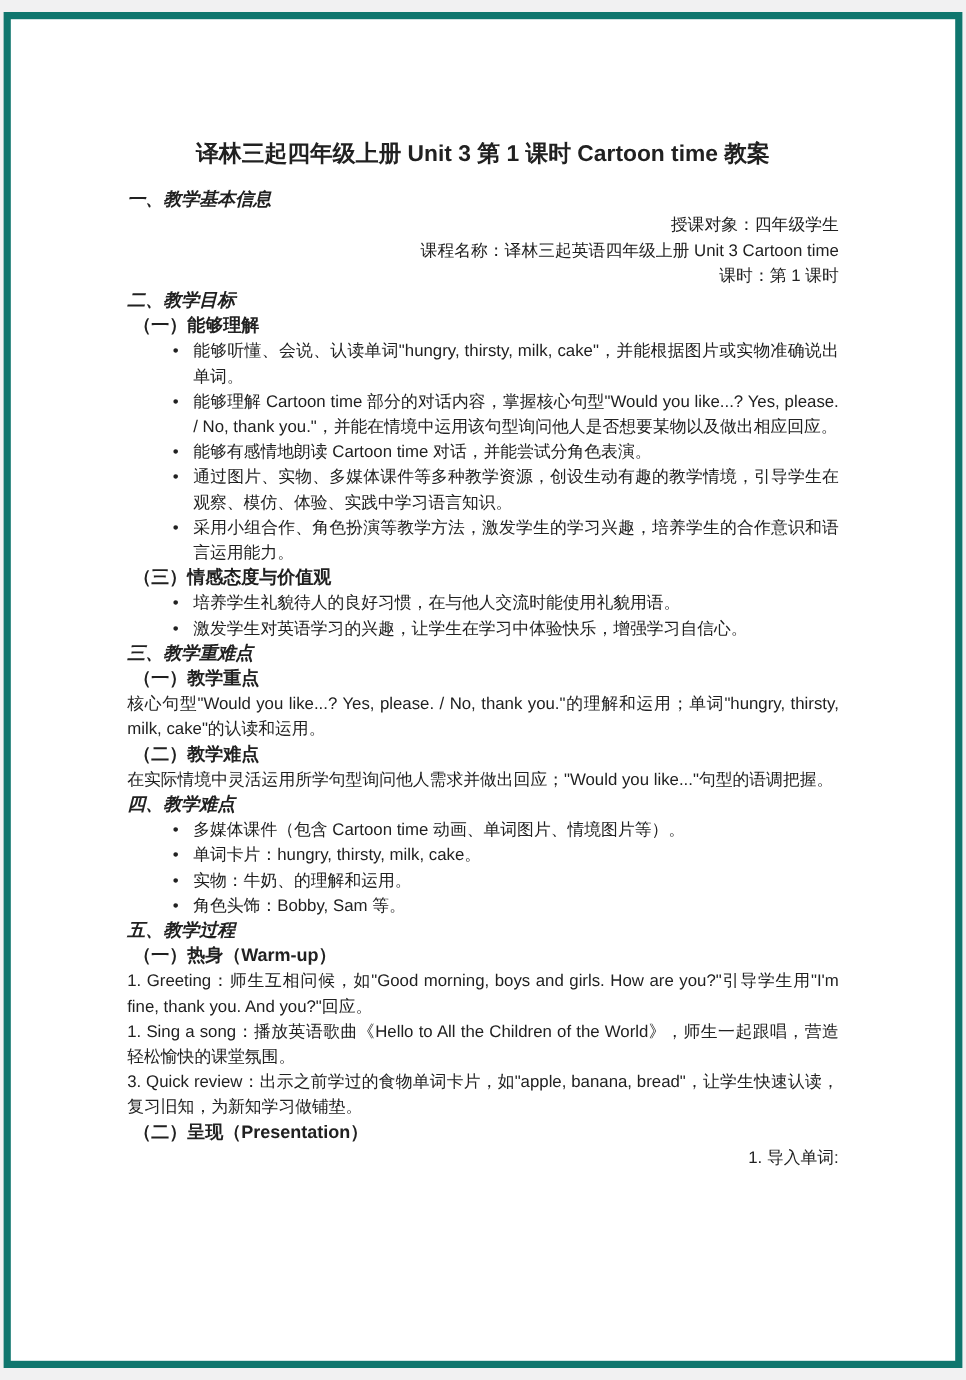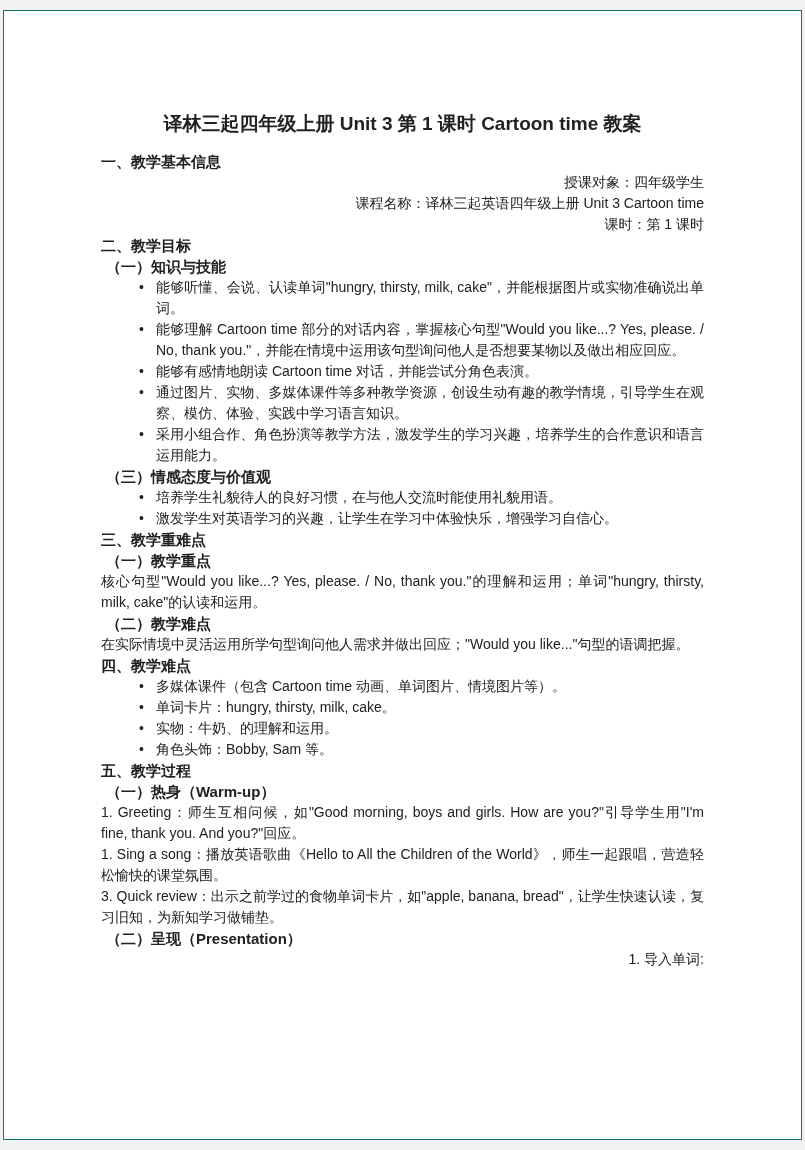--- a/index.html
+++ b/index.html
@@ -14,36 +14,37 @@
     position: relative;
     width: 805px; height: 1150px;
     background: #f1f1f2;
     overflow: hidden;
   }
   .page {
     position: absolute;
     left: 3px; top: 10px;
     width: 799px; height: 1130px;
     background: #ffffff;
-    border: 1px solid #0f766e;
+    border: 6px solid #0f766e;
     padding: 98px 97px 0 97px;
   }
   .doc-title {
     font-size: 19px;
     font-weight: bold;
     line-height: 30px;
     text-align: center;
     margin: 0 0 12px 0;
     white-space: nowrap;
   }
   .h1 {
     font-size: 15px;
     font-weight: bold;
     line-height: 21px;
     margin: 0;
+    font-style: italic;
   }
   .h2 {
     font-size: 15px;
     font-weight: bold;
     line-height: 21px;
     margin: 0 0 0 5px;
   }
   .para {
     font-size: 14px;
     line-height: 21px;
@@ -75,21 +76,21 @@
 
     <div class="doc-title">译林三起四年级上册 Unit 3 第 1 课时 Cartoon time 教案</div>
 
     <div class="h1">一、教学基本信息</div>
     <div class="para no-justify">授课对象：四年级学生</div>
     <div class="para no-justify">课程名称：译林三起英语四年级上册 Unit 3 Cartoon time</div>
     <div class="para no-justify">课时：第 1 课时</div>
 
     <div class="h1">二、教学目标</div>
 
-    <div class="h2">（一）知识与技能</div>
+    <div class="h2">（一）能够理解</div>
     <div class="bullet">
       <span class="dot">•</span>
       <span class="btxt">能够听懂、会说、认读单词"hungry, thirsty, milk, cake"，并能根据图片或实物准确说出单词。</span>
     </div>
     <div class="bullet">
       <span class="dot">•</span>
       <span class="btxt">能够理解 Cartoon time 部分的对话内容，掌握核心句型"Would you like...? Yes, please. / No, thank you."，并能在情境中运用该句型询问他人是否想要某物以及做出相应回应。</span>
     </div>
     <div class="bullet">
       <span class="dot">•</span>

